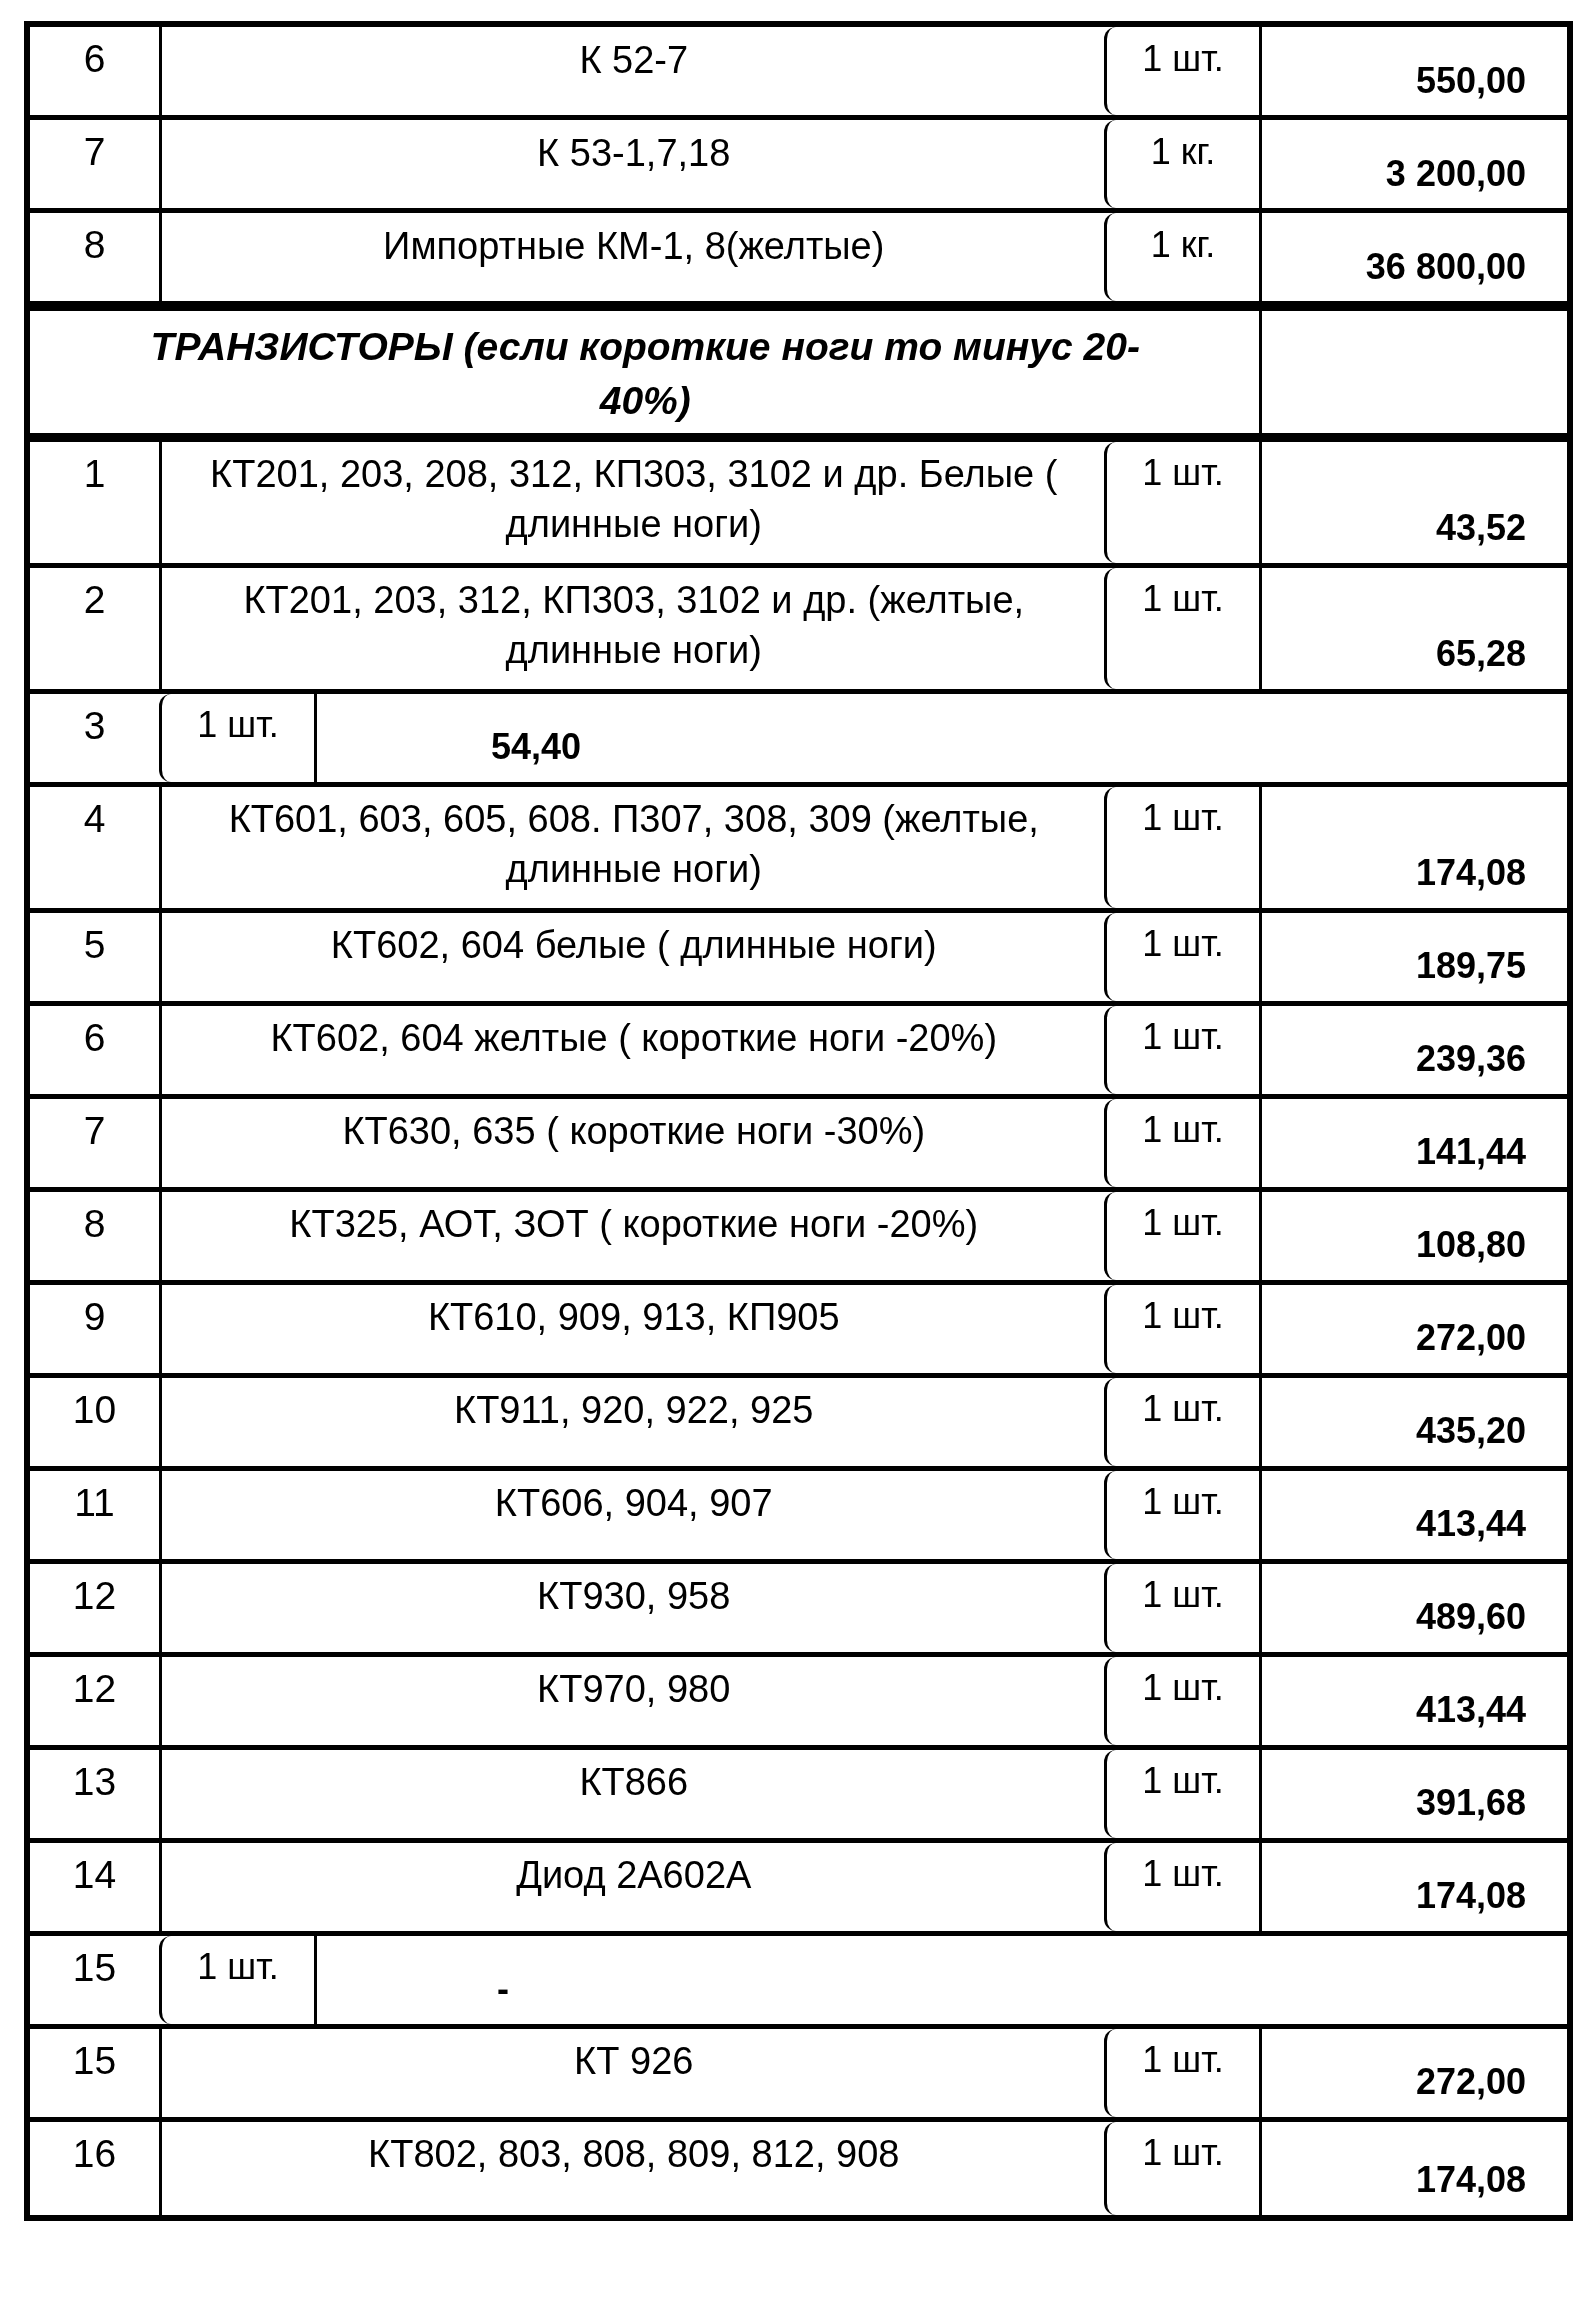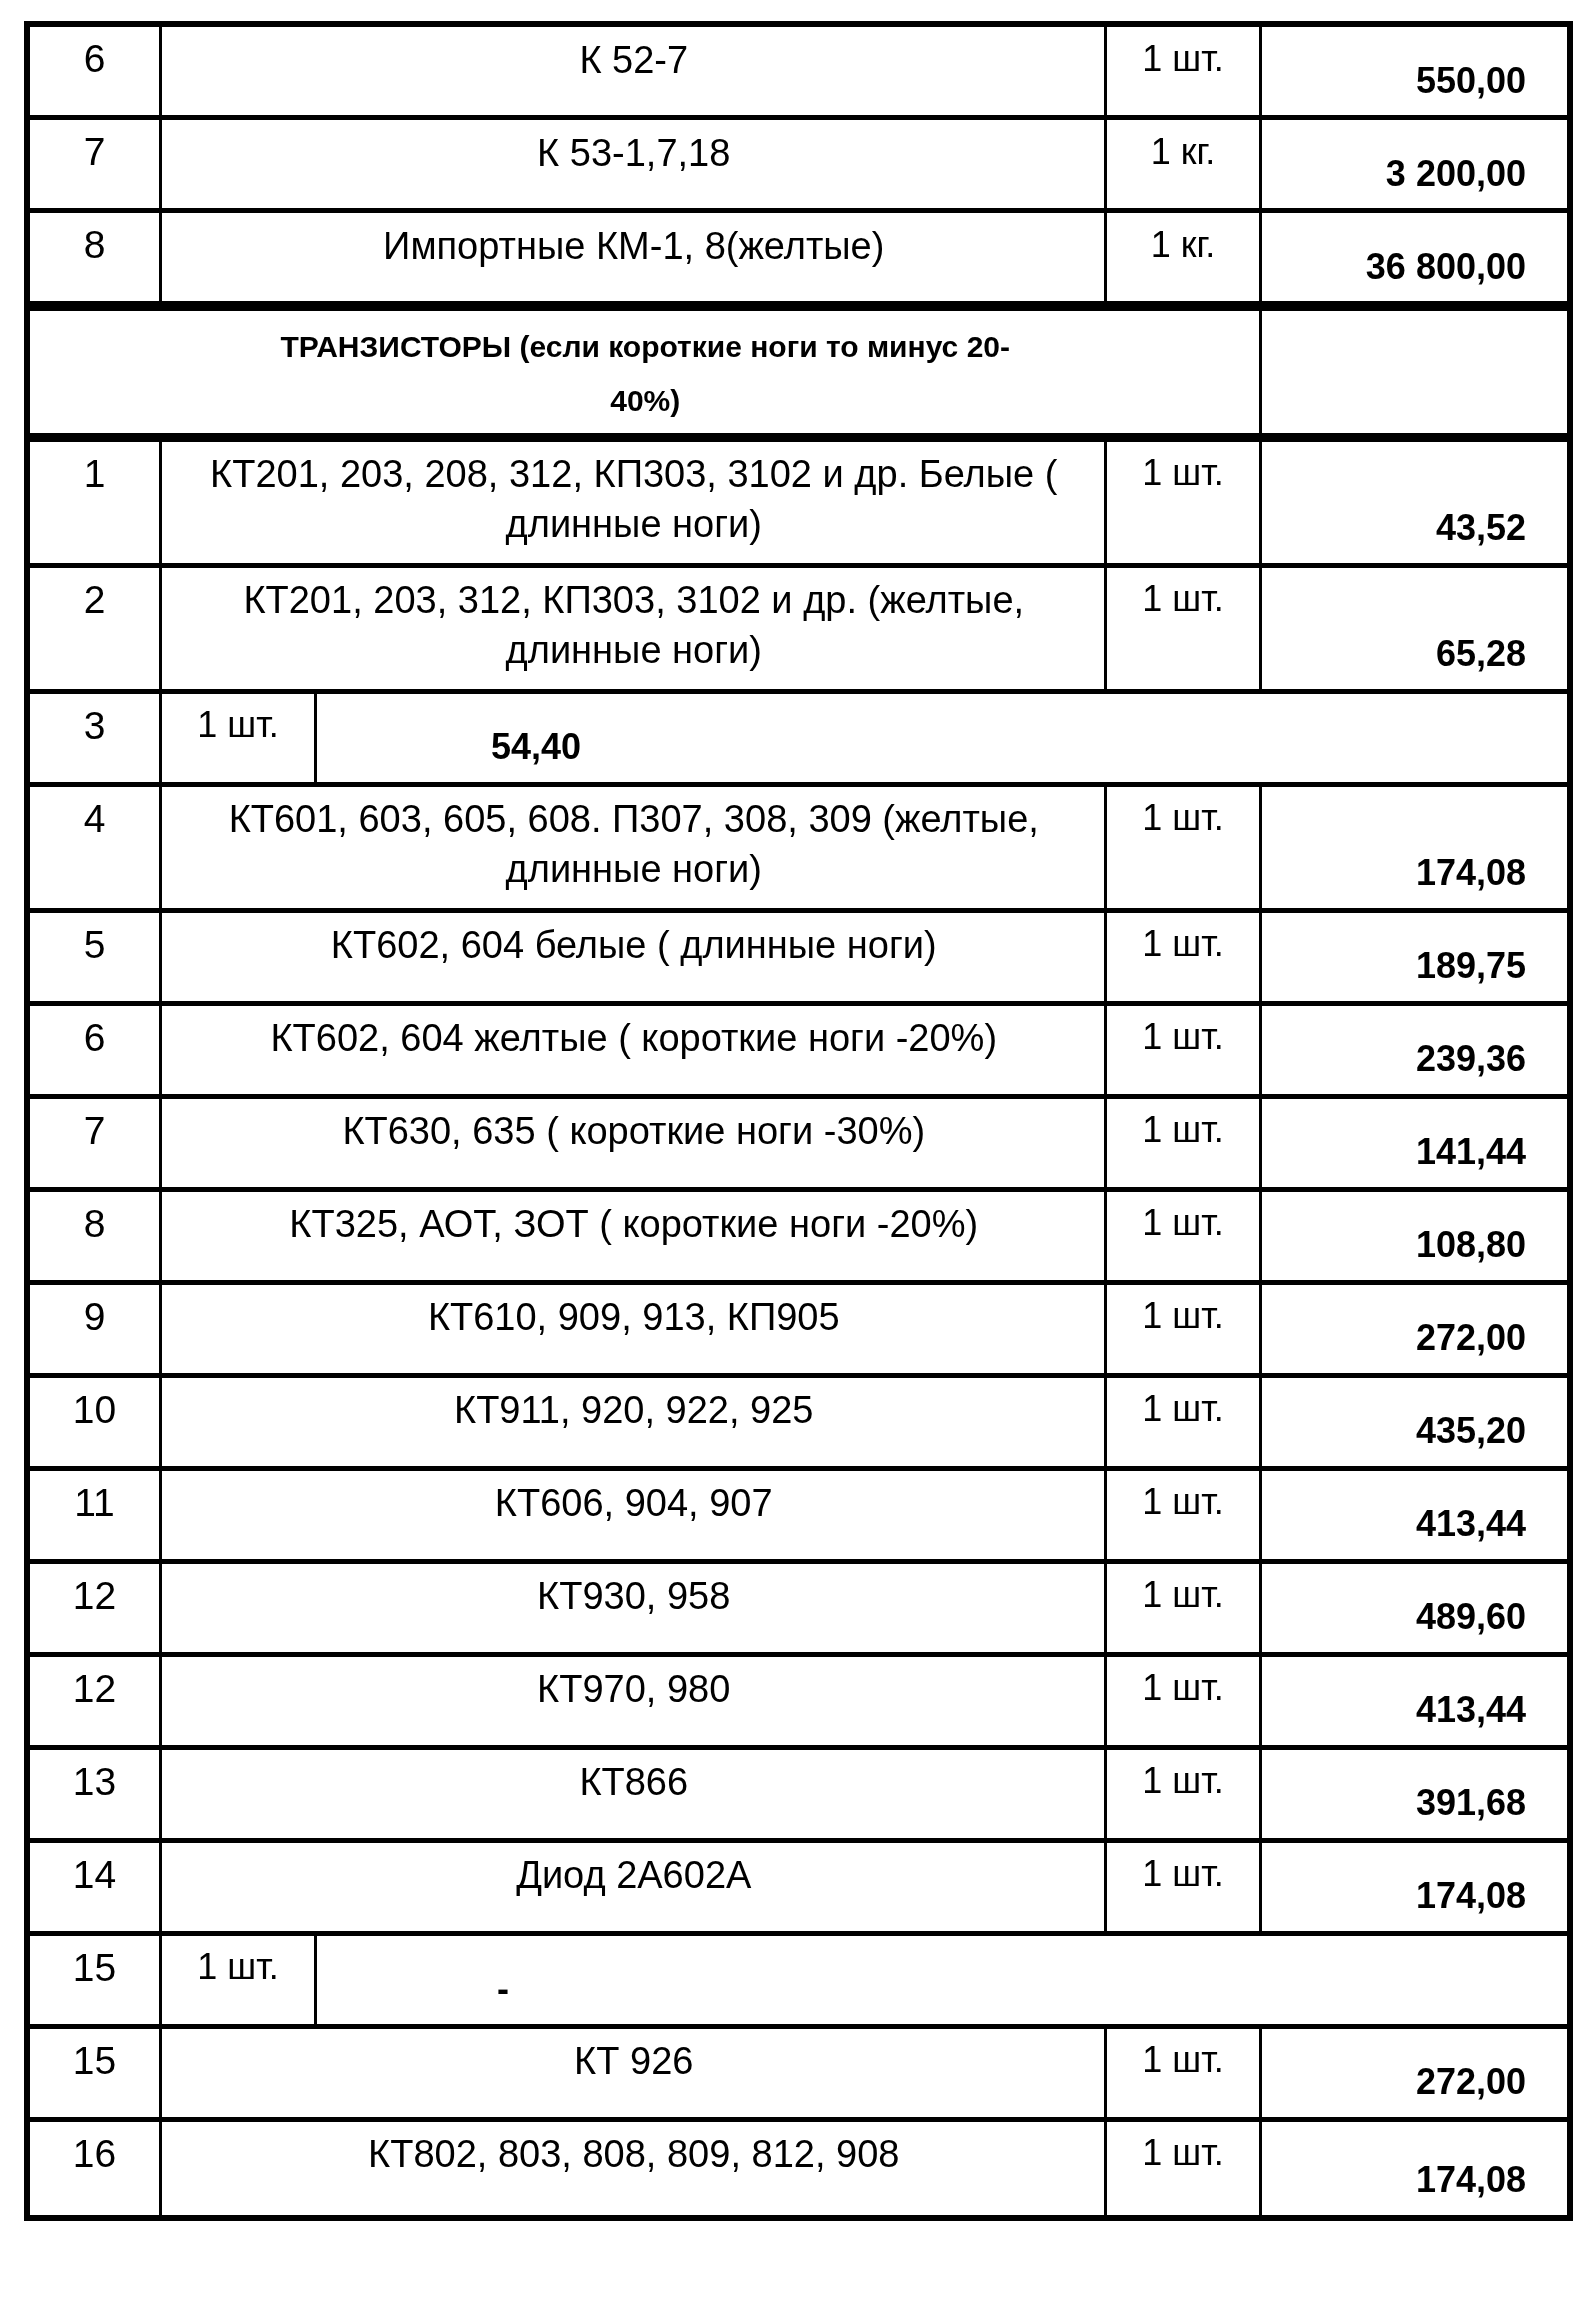--- a/index.html
+++ b/index.html
@@ -68,20 +68,21 @@
     white-space: nowrap;
   }
   .unit {
     width: 155px;
     flex: 0 0 155px;
     border-left: 3px solid #000000;
     font-size: 36px;
     line-height: 42px;
     text-align: center;
     padding-top: 10.5px;
+    border-radius: 12px;
   }
   .price {
     width: 308px;
     flex: 0 0 308px;
     border-left: 3.8px solid #000000;
     font-size: 36px;
     font-weight: bold;
     display: flex;
     align-items: flex-end;
     justify-content: flex-end;
@@ -89,23 +90,24 @@
   }
   
   .row.section {
     border-top: 5.3px solid #000000;
     border-bottom: 9.8px solid #000000;
     min-height: 107px;
   }
   .row.section .name {
     border-left: 0;
     font-weight: bold;
-    font-size: 30px;
+    font-size: 39px;
     line-height: 54px;
     padding: 9px 9px 4.5px 10.5px;
+    font-style: italic;
   }
   
   .row.dash .price {
     padding-right: 113px;
   }
 </style>
 </head>
 <body>
 
 <div class="page">

